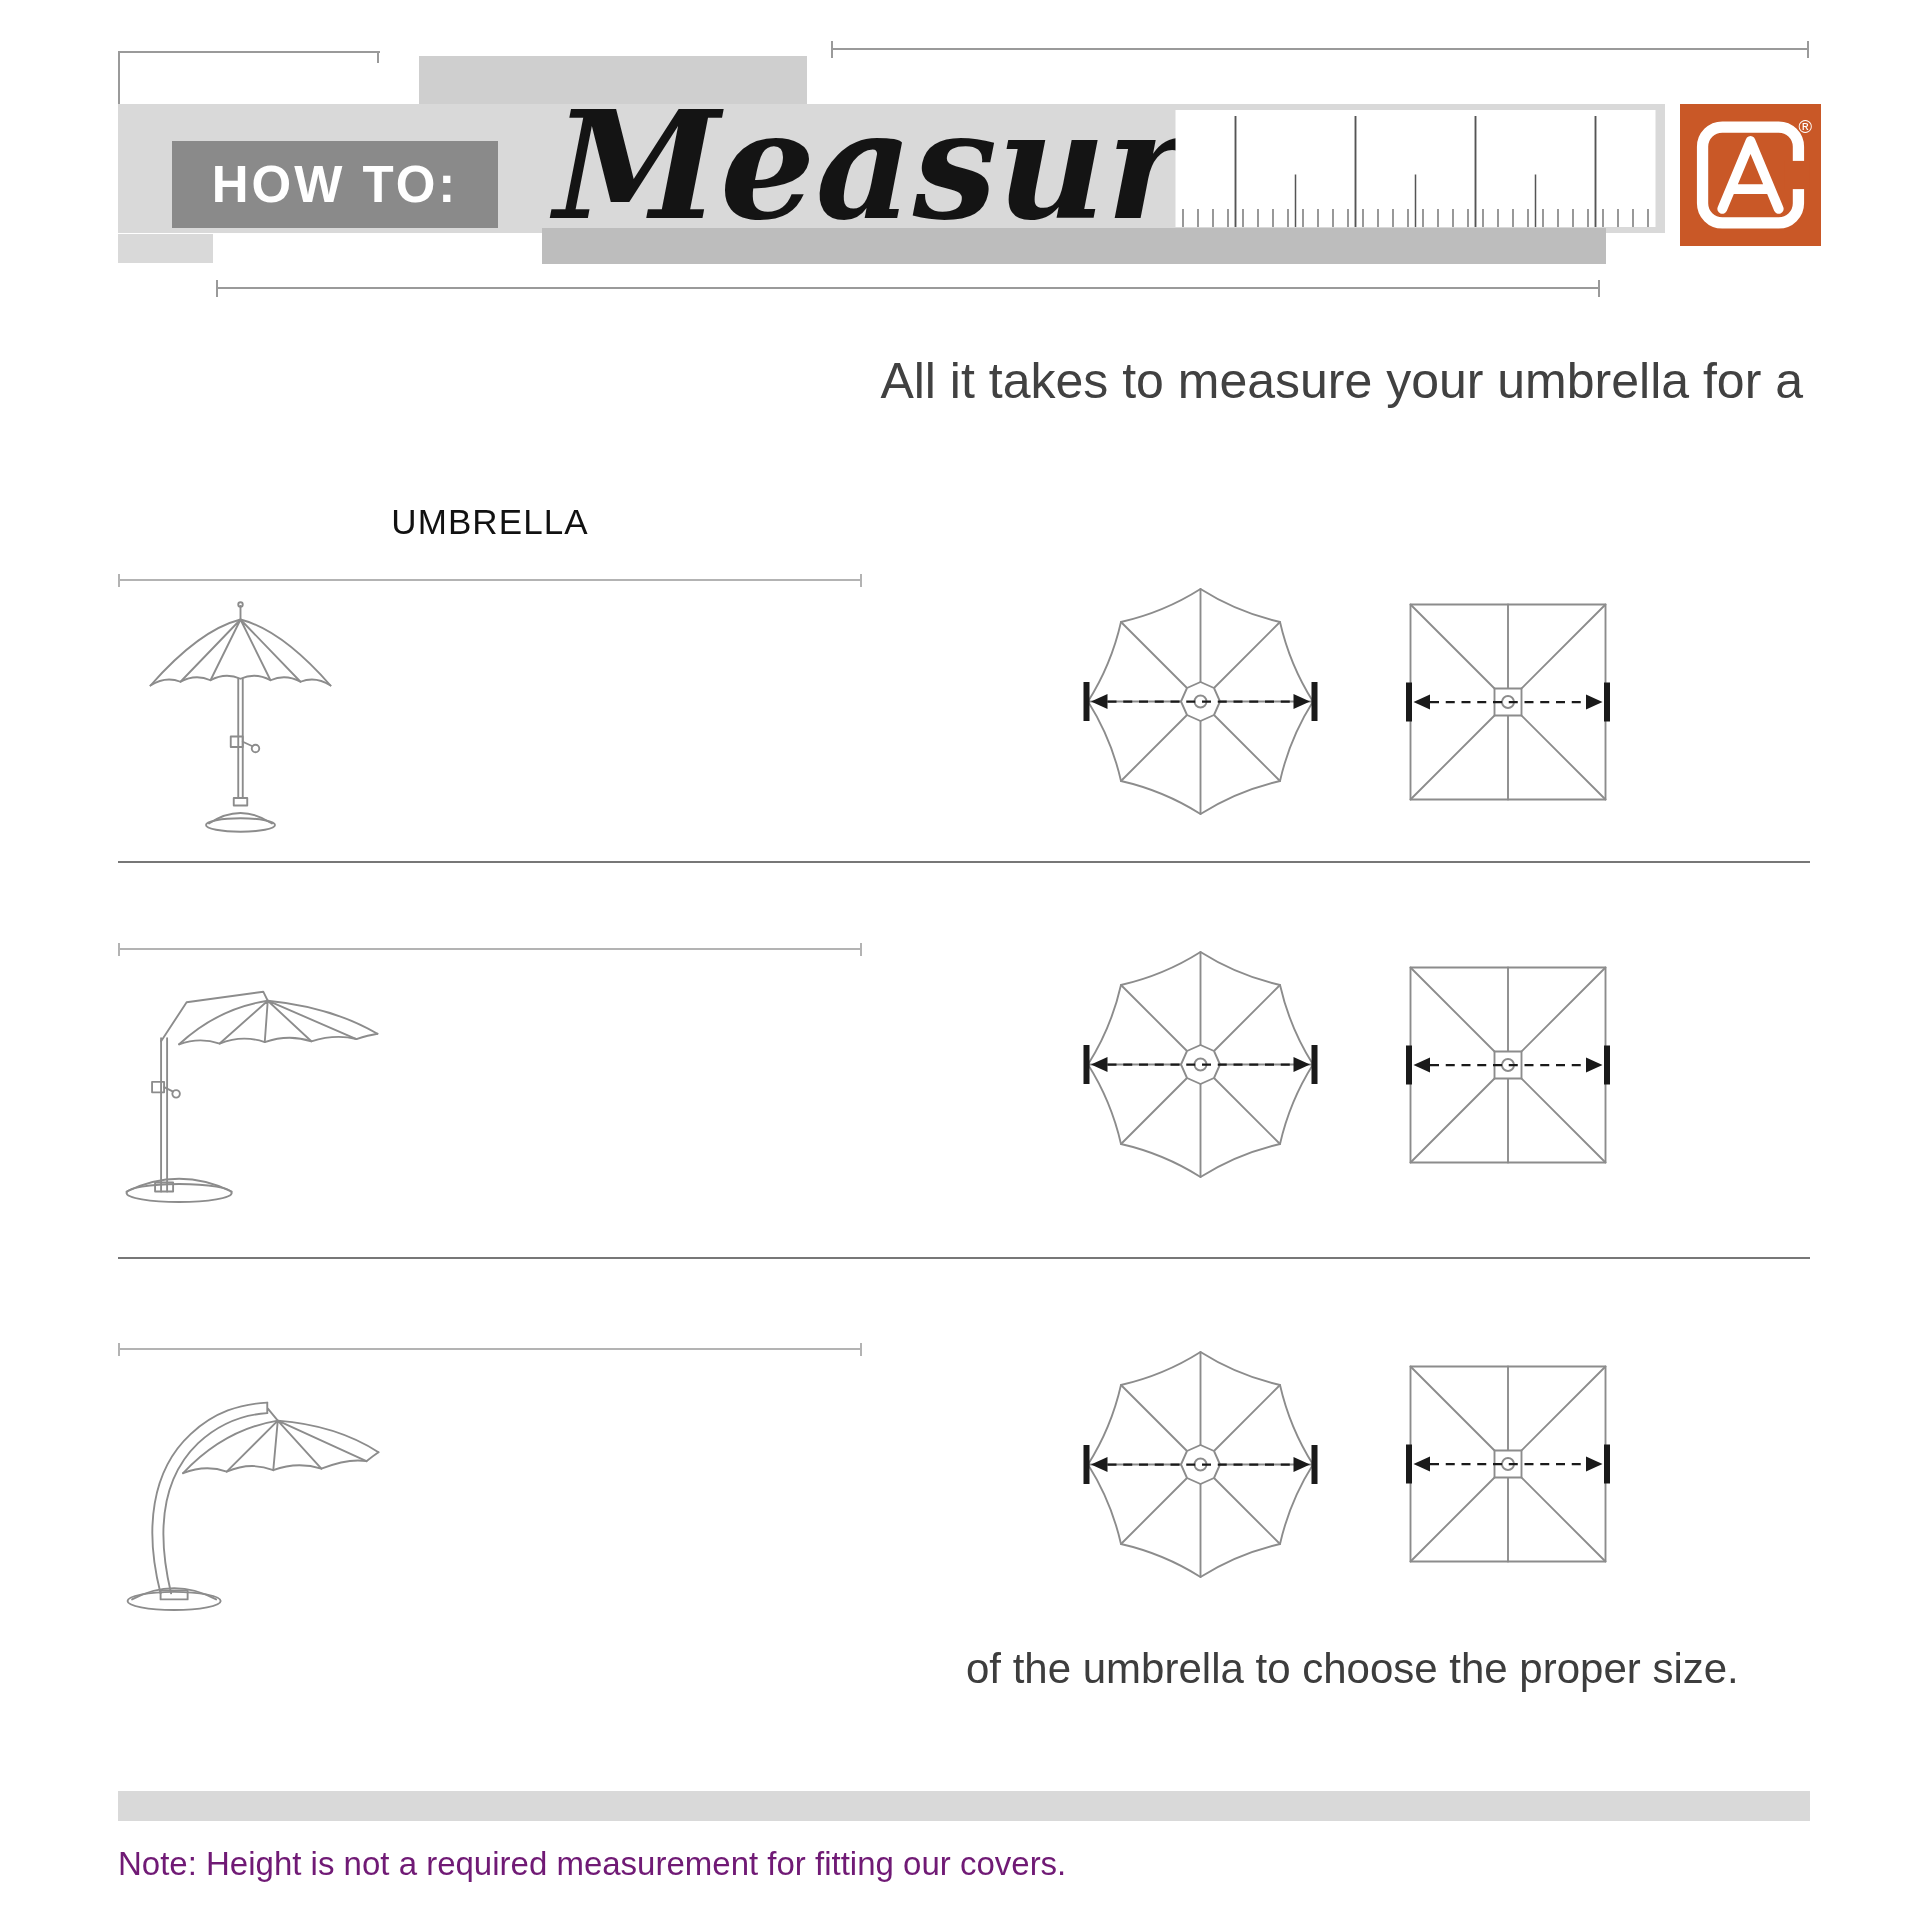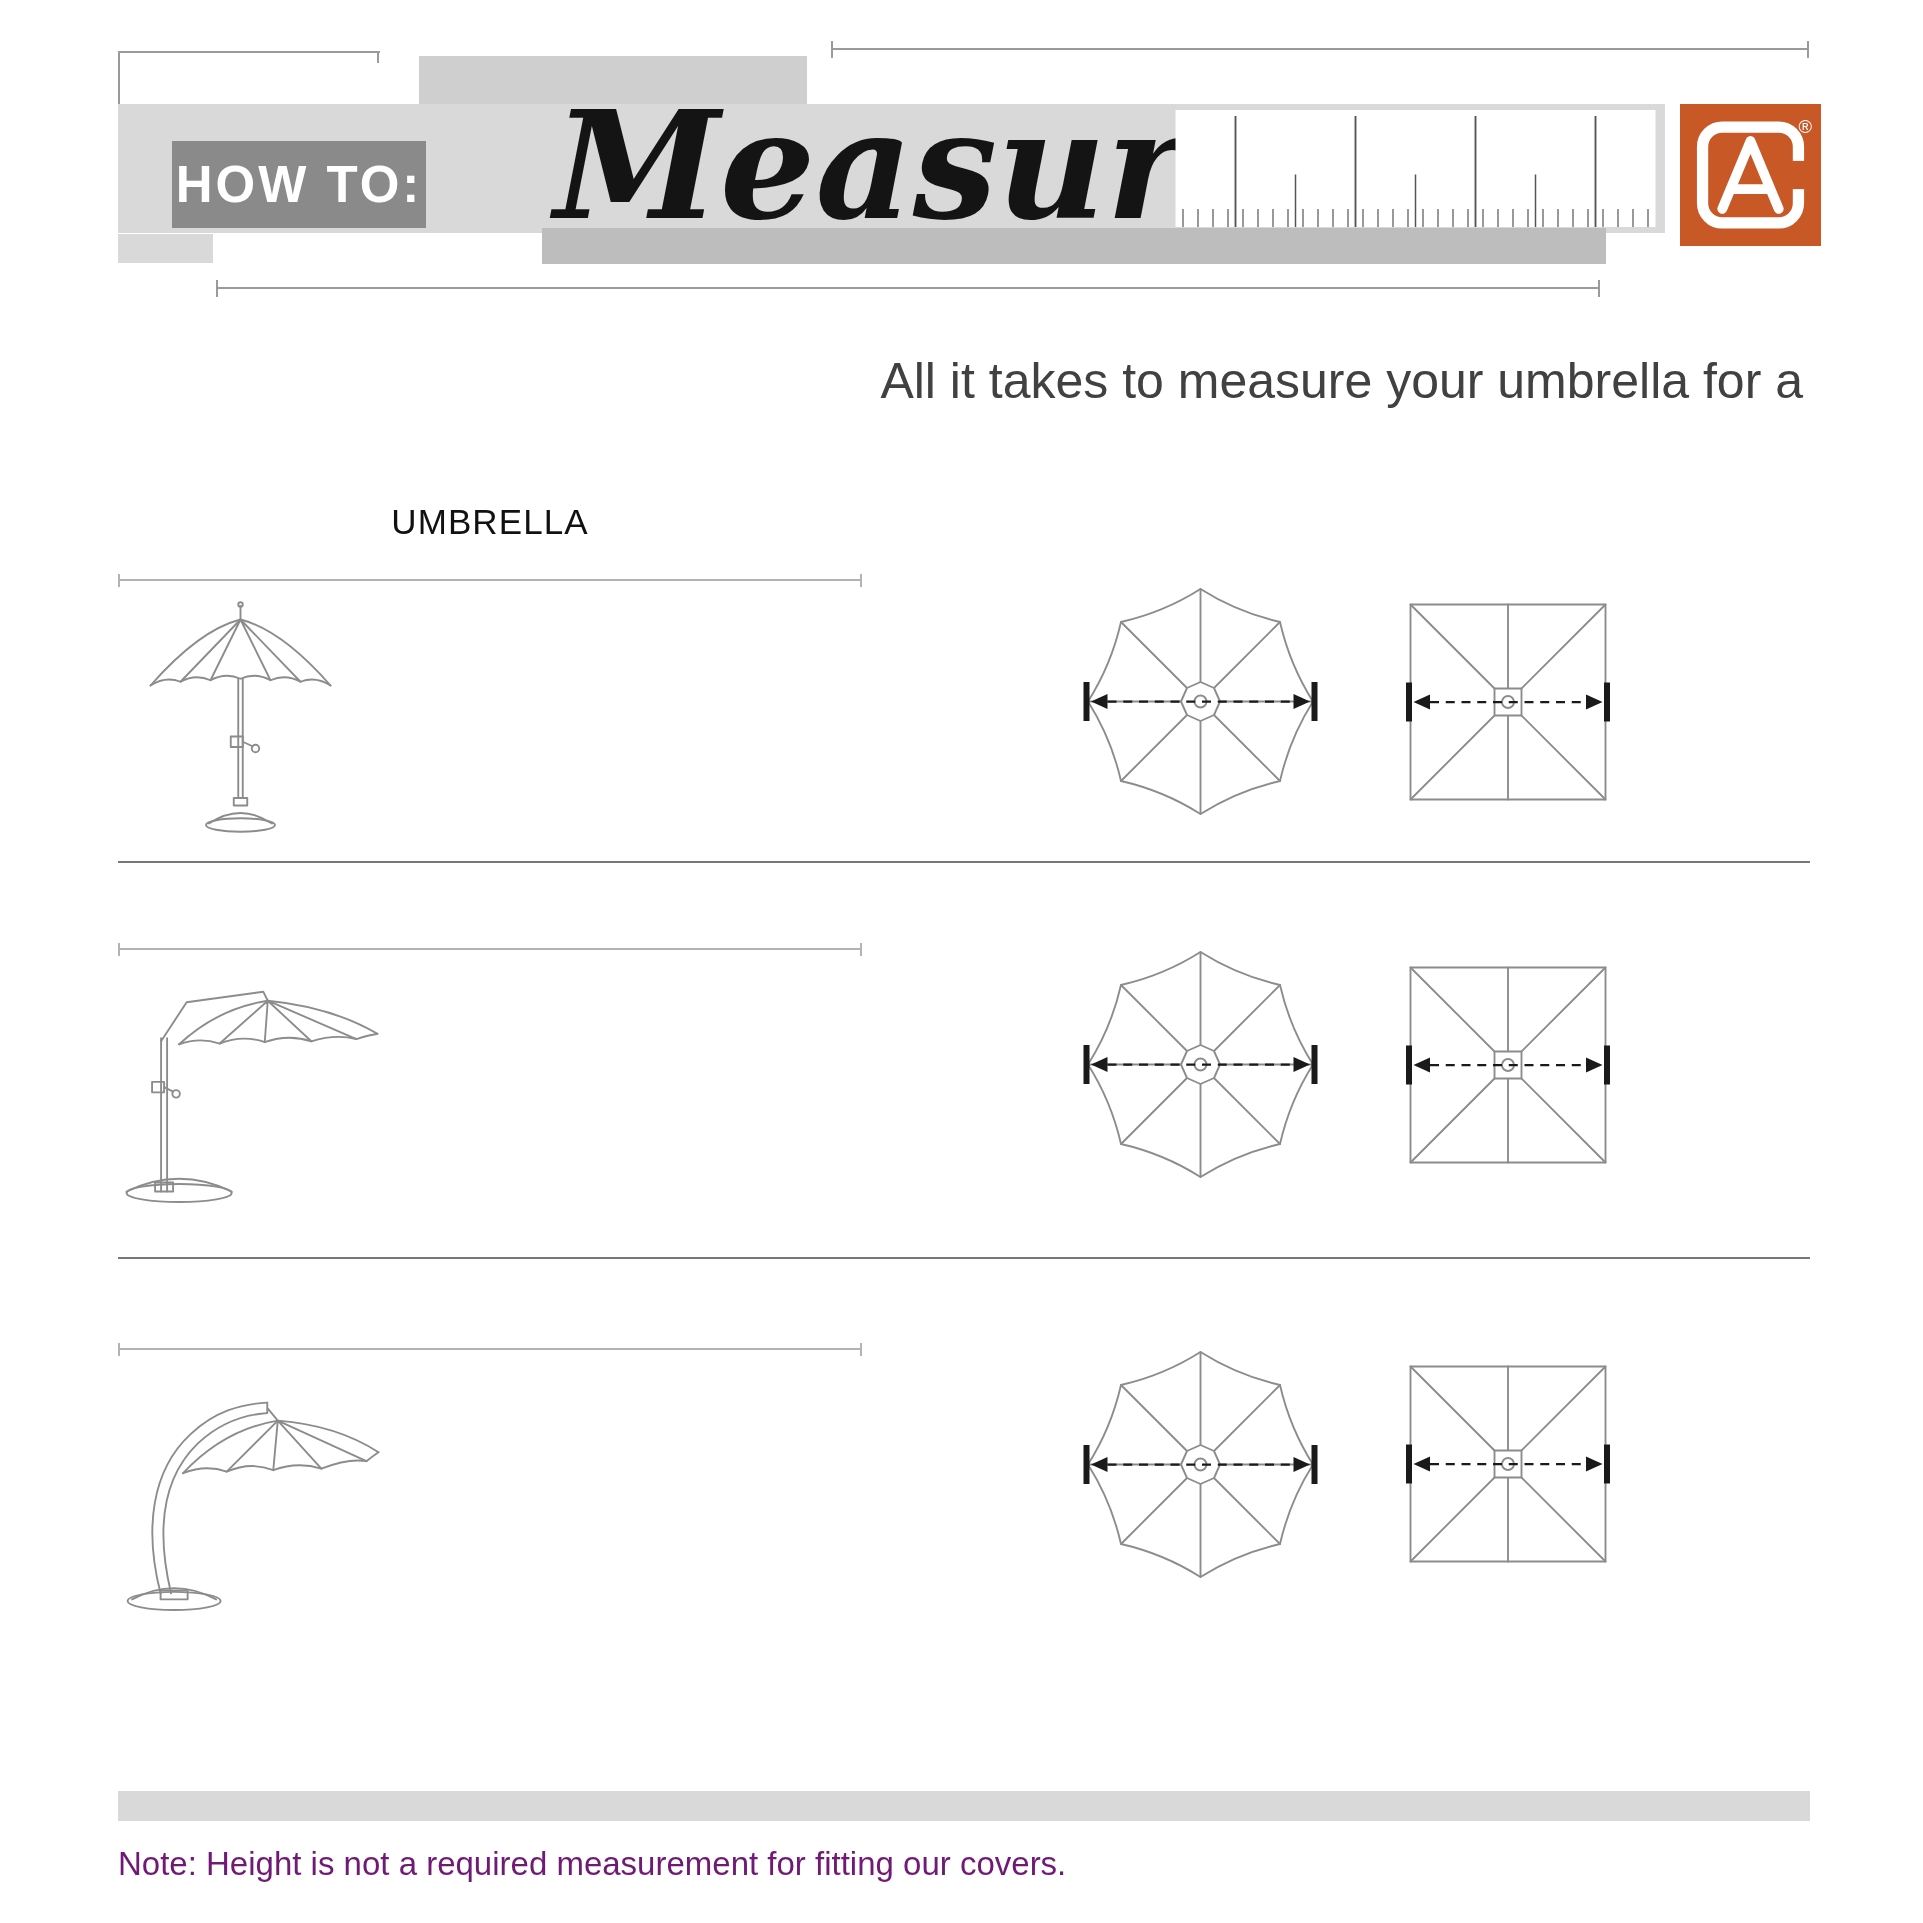--- a/index.html
+++ b/index.html
@@ -57,21 +57,21 @@
   <div class="abs" style="left:118px;top:51px;width:2.3px;height:99px;background:#9a9a9a;"></div>
   <div class="abs" style="left:118px;top:51px;width:262px;height:2.3px;background:#9a9a9a;"></div>
   <div class="abs" style="left:377px;top:51px;width:2.3px;height:12px;background:#9a9a9a;"></div>
   <div class="mline" style="left:831px;top:48px;width:978px;"></div>
 
   <div class="abs band2" style="left:419px;top:56px;width:388px;height:51px;"></div>
   <div class="abs band" style="left:118px;top:104px;width:1547px;height:129px;"></div>
   <div class="abs band" style="left:118px;top:234px;width:95px;height:28.6px;"></div>
   <div class="abs bandmid" style="left:542px;top:228px;width:1064px;height:36px;"></div>
 
-  <div class="abs howto" style="left:172px;top:141px;width:254px;height:87px;">
+  <div class="abs howto" style="left:172px;top:141px;width:326px;height:87px;">
     <span>HOW TO:</span>
   </div>
 
   <div class="abs measure-title" style="left:554px;top:75px;width:601px;height:180px;">Measure</div>
 
   <div class="abs" style="left:1175px;top:110px;width:481px;height:117px;">
     <svg width="481" height="117" viewBox="0 0 640 156">
       <rect x="0" y="0" width="640" height="156" fill="#ffffff"></rect>
       <path d="M80 8V156M240 8V156M400 8V156M560 8V156" stroke="#555555" stroke-width="2.5"></path>
       <path d="M160 86V156M320 86V156M480 86V156" stroke="#555555" stroke-width="2"></path>
@@ -230,20 +230,21 @@
       <circle cx="160" cy="160" r="8" class="lineart-fill"></circle>
       <rect x="24" y="134" width="8" height="52" class="darkmark"></rect>
       <rect x="288" y="134" width="8" height="52" class="darkmark"></rect>
       <line x1="56" y1="160" x2="264" y2="160" class="dash"></line>
       <polygon points="34,160 56,150 56,170" class="darkmark"></polygon>
       <polygon points="286,160 264,150 264,170" class="darkmark"></polygon>
     </svg>
   </div>
 
   <div class="abs measure-note" style="left:966px;top:1642px;width:872px;">
+    <div>of the umbrella to choose the proper size.</div>
   </div>
 
   <div class="abs footer-bar" style="left:118px;top:1791px;width:1692px;height:30px;"></div>
 
   <div class="abs bottom-note" style="left:118px;top:1845px;width:1653px;">Note: Height is not a required measurement for fitting our covers.</div>
 
 </div>
 
 
 </body></html>

